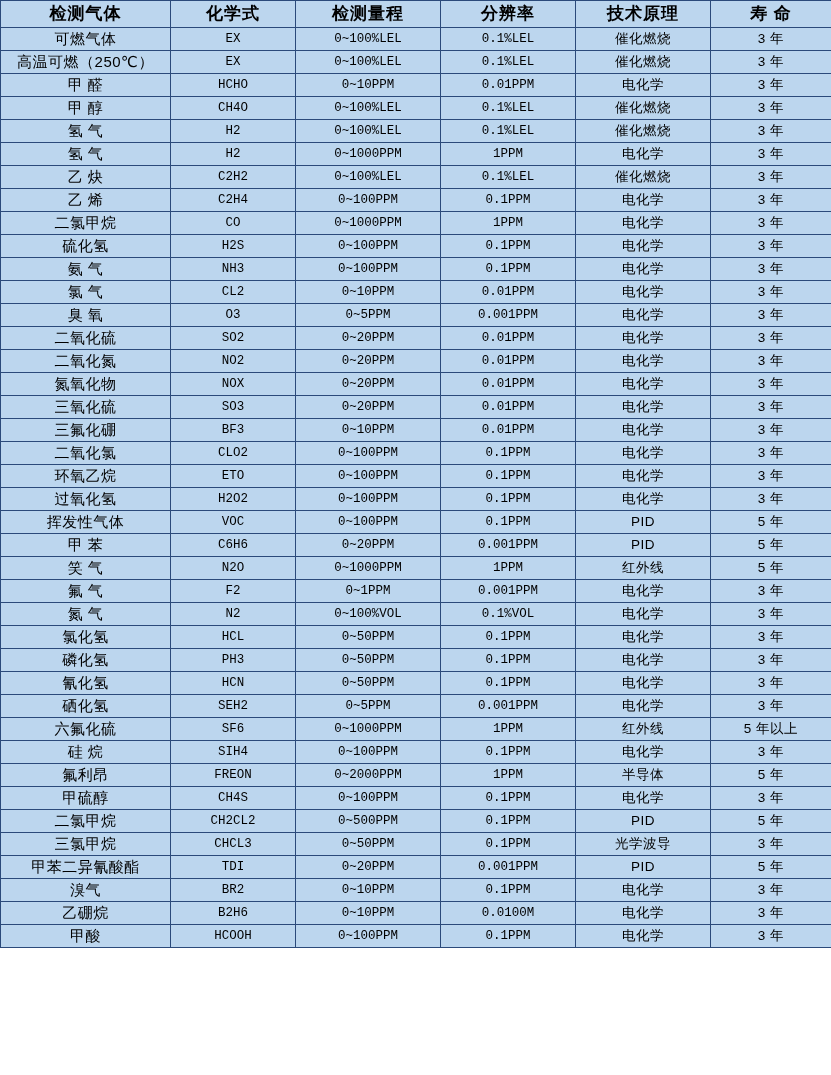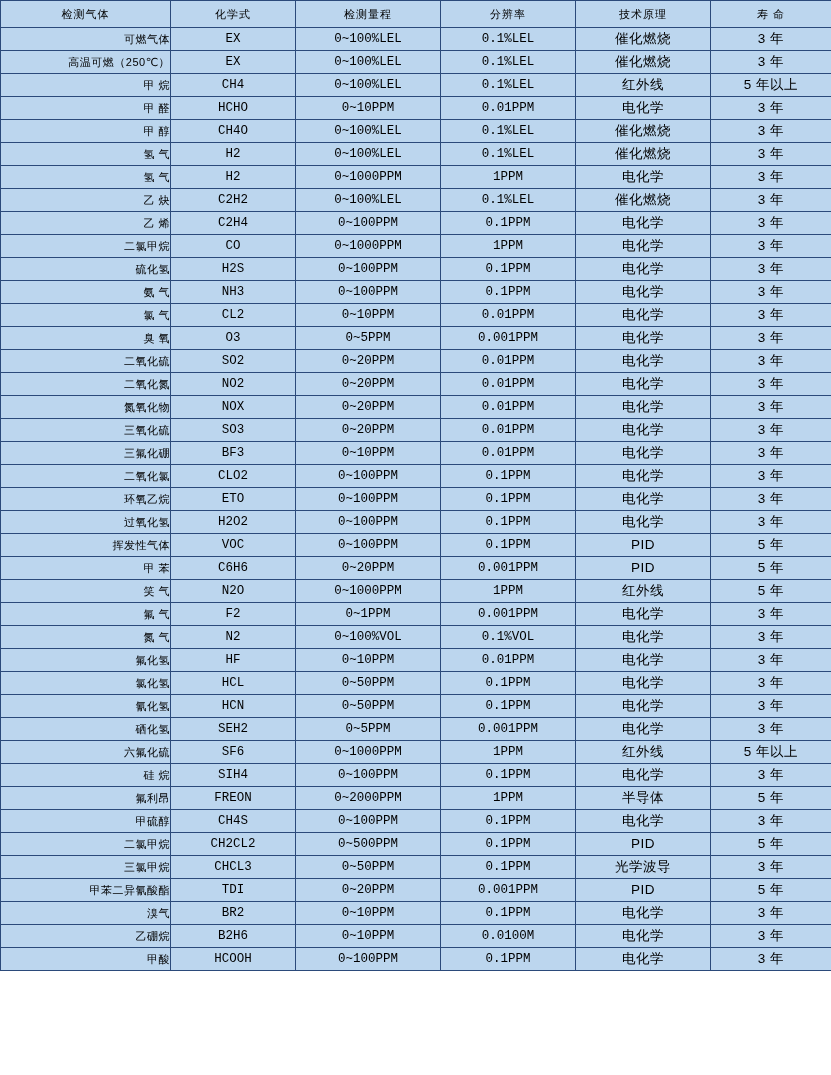--- a/index.html
+++ b/index.html
@@ -22,35 +22,34 @@
     vertical-align: middle;
     color: #000000;
     background: #bcd6ee;
     padding: 0;
     height: 22px;
     line-height: 22px;
     overflow: hidden;
     white-space: nowrap;
   }
   #gas-table thead th {
-    font-weight: normal;
-    font-size: 11px;
+    font-weight: bold;
+    font-size: 17px;
     height: 26px;
     line-height: 26px;
     letter-spacing: 1px;
   }
   #gas-table tbody td {
     font-weight: normal;
     font-size: 13px;
   }
   
   #gas-table tbody td.c-name {
-    font-size: 11px;
+    font-size: 15px;
     letter-spacing: 0.5px;
-    text-align: right;
   }
   #gas-table tbody td.c-formula,
   #gas-table tbody td.c-range,
   #gas-table tbody td.c-res {
     font-family: "Liberation Mono", "DejaVu Sans Mono", monospace;
     font-size: 12.5px;
     letter-spacing: 0px;
   }
   #gas-table tbody td.c-principle,
   #gas-table tbody td.c-life {
@@ -97,28 +96,20 @@
       </tr>
       <tr>
         <td class="c-name">高温可燃（250℃）</td>
         <td class="c-formula">EX</td>
         <td class="c-range">0~100%LEL</td>
         <td class="c-res">0.1%LEL</td>
         <td class="c-principle">催化燃烧</td>
         <td class="c-life">3 年</td>
       </tr>
       <tr>
-        <td class="c-name">甲 烷</td>
-        <td class="c-formula">CH4</td>
-        <td class="c-range">0~100%LEL</td>
-        <td class="c-res">0.1%LEL</td>
-        <td class="c-principle">红外线</td>
-        <td class="c-life">5 年以上</td>
-      </tr>
-      <tr>
         <td class="c-name">甲 醛</td>
         <td class="c-formula">HCHO</td>
         <td class="c-range">0~10PPM</td>
         <td class="c-res">0.01PPM</td>
         <td class="c-principle">电化学</td>
         <td class="c-life">3 年</td>
       </tr>
       <tr>
         <td class="c-name">甲 醇</td>
         <td class="c-formula">CH4O</td>
@@ -297,30 +288,30 @@
       </tr>
       <tr>
         <td class="c-name">氮 气</td>
         <td class="c-formula">N2</td>
         <td class="c-range">0~100%VOL</td>
         <td class="c-res">0.1%VOL</td>
         <td class="c-principle">电化学</td>
         <td class="c-life">3 年</td>
       </tr>
       <tr>
-        <td class="c-name">氟化氢</td>
-        <td class="c-formula">HF</td>
-        <td class="c-range">0~10PPM</td>
-        <td class="c-res">0.01PPM</td>
-        <td class="c-principle">电化学</td>
-        <td class="c-life">3 年</td>
-      </tr>
-      <tr>
         <td class="c-name">氯化氢</td>
         <td class="c-formula">HCL</td>
+        <td class="c-range">0~50PPM</td>
+        <td class="c-res">0.1PPM</td>
+        <td class="c-principle">电化学</td>
+        <td class="c-life">3 年</td>
+      </tr>
+      <tr>
+        <td class="c-name">磷化氢</td>
+        <td class="c-formula">PH3</td>
         <td class="c-range">0~50PPM</td>
         <td class="c-res">0.1PPM</td>
         <td class="c-principle">电化学</td>
         <td class="c-life">3 年</td>
       </tr>
       <tr>
         <td class="c-name">氰化氢</td>
         <td class="c-formula">HCN</td>
         <td class="c-range">0~50PPM</td>
         <td class="c-res">0.1PPM</td>

